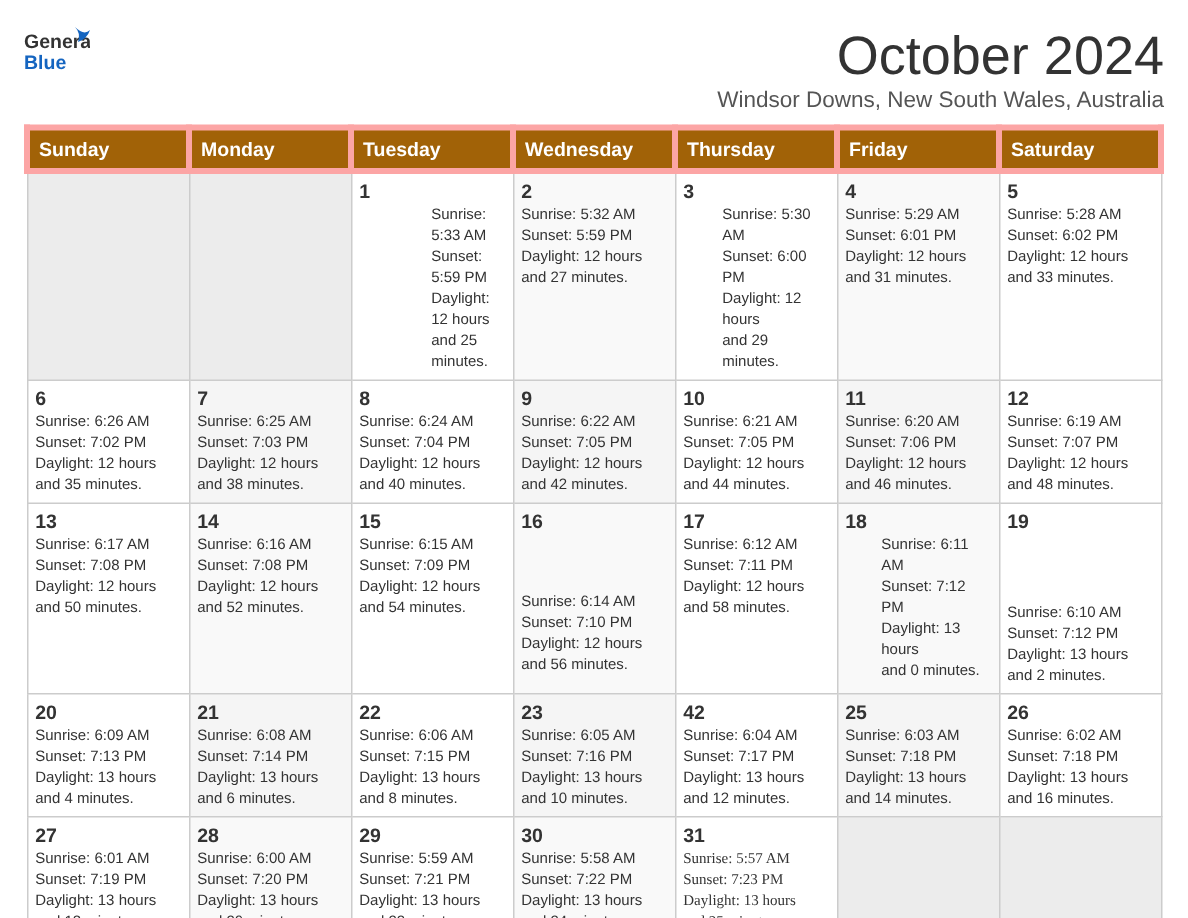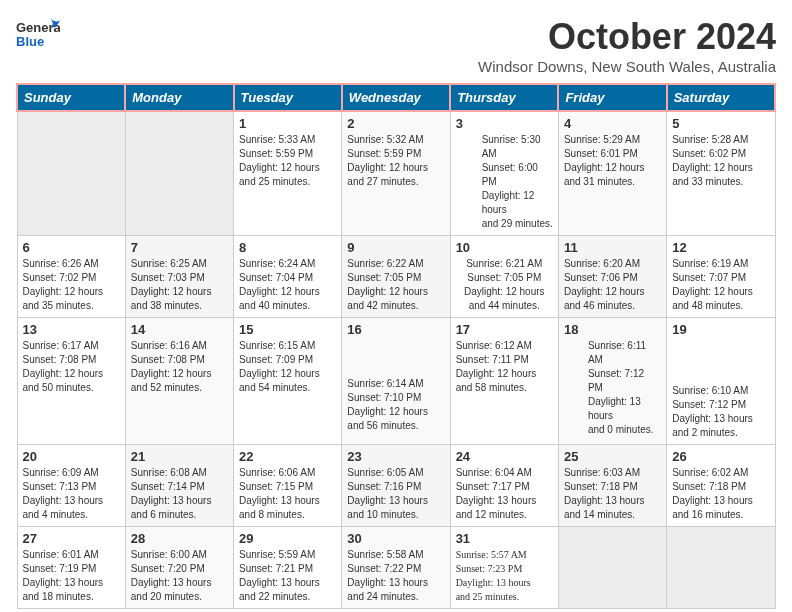--- a/index.html
+++ b/index.html
@@ -19,41 +19,40 @@
     .logo {
       display: flex;
       flex-direction: column;
       align-items: flex-start;
     }
     .title-section {
       text-align: right;
     }
     .month-title {
       font-size: 36px;
-      font-weight: bold;
+      font-weight: normal;
       color: #333;
     }
     .subtitle {
       font-size: 15px;
       color: #555;
       text-align: right;
     }
     table {
       width: 100%;
       border-collapse: collapse;
       table-layout: fixed;
     }
     thead tr th {
-      background-color: #0369a1;
+      background-color: #a16207;
       color: #fff;
       text-align: left;
       padding: 5px 6px;
       font-size: 13px;
-      border: 2px solid #fca5a5;
-      font-style: italic;
+      border: 4px solid #fca5a5;
     }
     tbody tr td {
       border: 1px solid #ccc;
       vertical-align: top;
       padding: 4px 5px;
       font-size: 10.5px;
       color: #333;
       height: 82px;
       background: #fff;
     }
@@ -117,21 +116,21 @@
         <th>Friday</th>
         <th>Saturday</th>
       </tr>
   </thead>
   <tbody id="calendar-body">
   <tr class="row-white">
         <td class="empty-cell"></td>
         <td class="empty-cell"></td>
         <td>
           <span class="day-num">1</span>
-          <div class="day-info" style="white-space: pre-line;">Sunrise: 5:33 AM
+          <div class="day-info" style="white-space: pre-line; margin-left: 48px;">Sunrise: 5:33 AM
 Sunset: 5:59 PM
 Daylight: 12 hours
 and 25 minutes.</div>
         </td>
         <td>
           <span class="day-num">2</span>
           <div class="day-info" style="white-space: pre-line;">Sunrise: 5:32 AM
 Sunset: 5:59 PM
 Daylight: 12 hours
 and 27 minutes.</div>
@@ -182,21 +181,21 @@
         </td>
         <td>
           <span class="day-num">9</span>
           <div class="day-info" style="white-space: pre-line;">Sunrise: 6:22 AM
 Sunset: 7:05 PM
 Daylight: 12 hours
 and 42 minutes.</div>
         </td>
         <td>
           <span class="day-num">10</span>
-          <div class="day-info" style="white-space: pre-line; text-align: center;">Sunrise: 6:21 AM
+          <div class="day-info" style="white-space: pre-line;">Sunrise: 6:21 AM
 Sunset: 7:05 PM
 Daylight: 12 hours
 and 44 minutes.</div>
         </td>
         <td>
           <span class="day-num">11</span>
           <div class="day-info" style="white-space: pre-line;">Sunrise: 6:20 AM
 Sunset: 7:06 PM
 Daylight: 12 hours
 and 46 minutes.</div>
@@ -283,21 +282,21 @@
 and 8 minutes.</div>
         </td>
         <td>
           <span class="day-num">23</span>
           <div class="day-info" style="white-space: pre-line;">Sunrise: 6:05 AM
 Sunset: 7:16 PM
 Daylight: 13 hours
 and 10 minutes.</div>
         </td>
         <td>
-          <span class="day-num">24</span>
+          <span class="day-num">42</span>
           <div class="day-info" style="white-space: pre-line;">Sunrise: 6:04 AM
 Sunset: 7:17 PM
 Daylight: 13 hours
 and 12 minutes.</div>
         </td>
         <td>
           <span class="day-num">25</span>
           <div class="day-info" style="white-space: pre-line;">Sunrise: 6:03 AM
 Sunset: 7:18 PM
 Daylight: 13 hours

